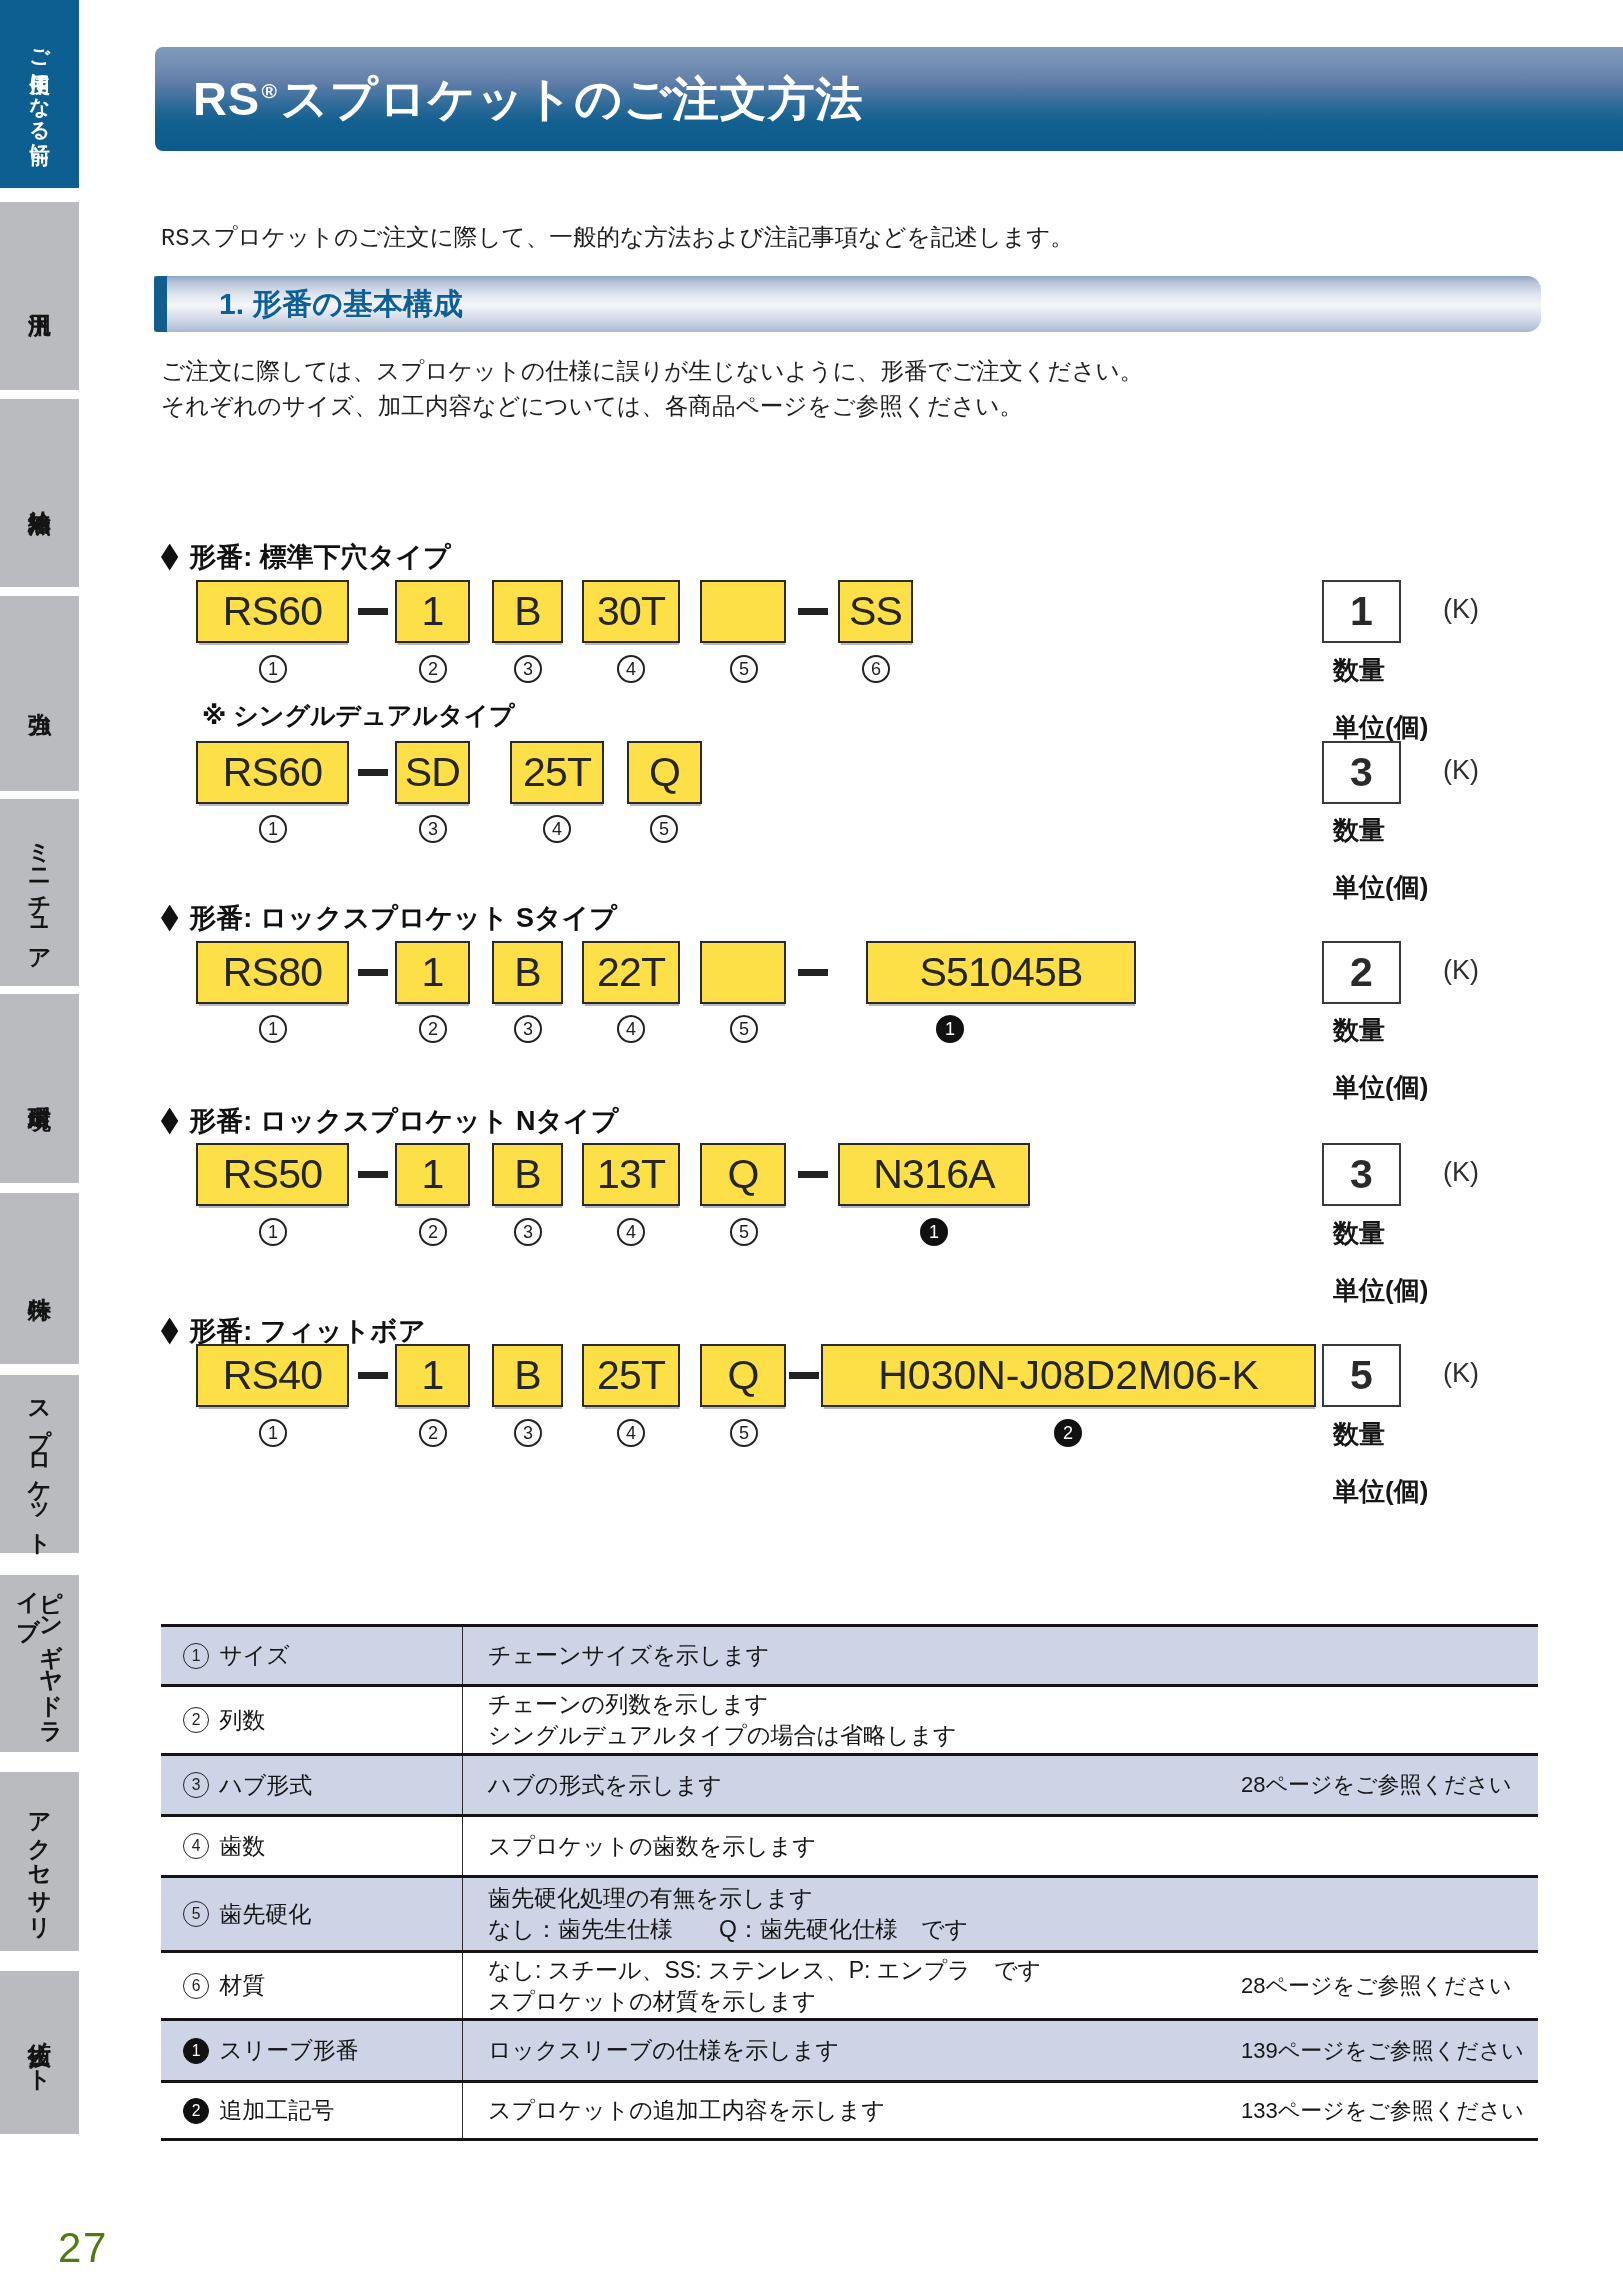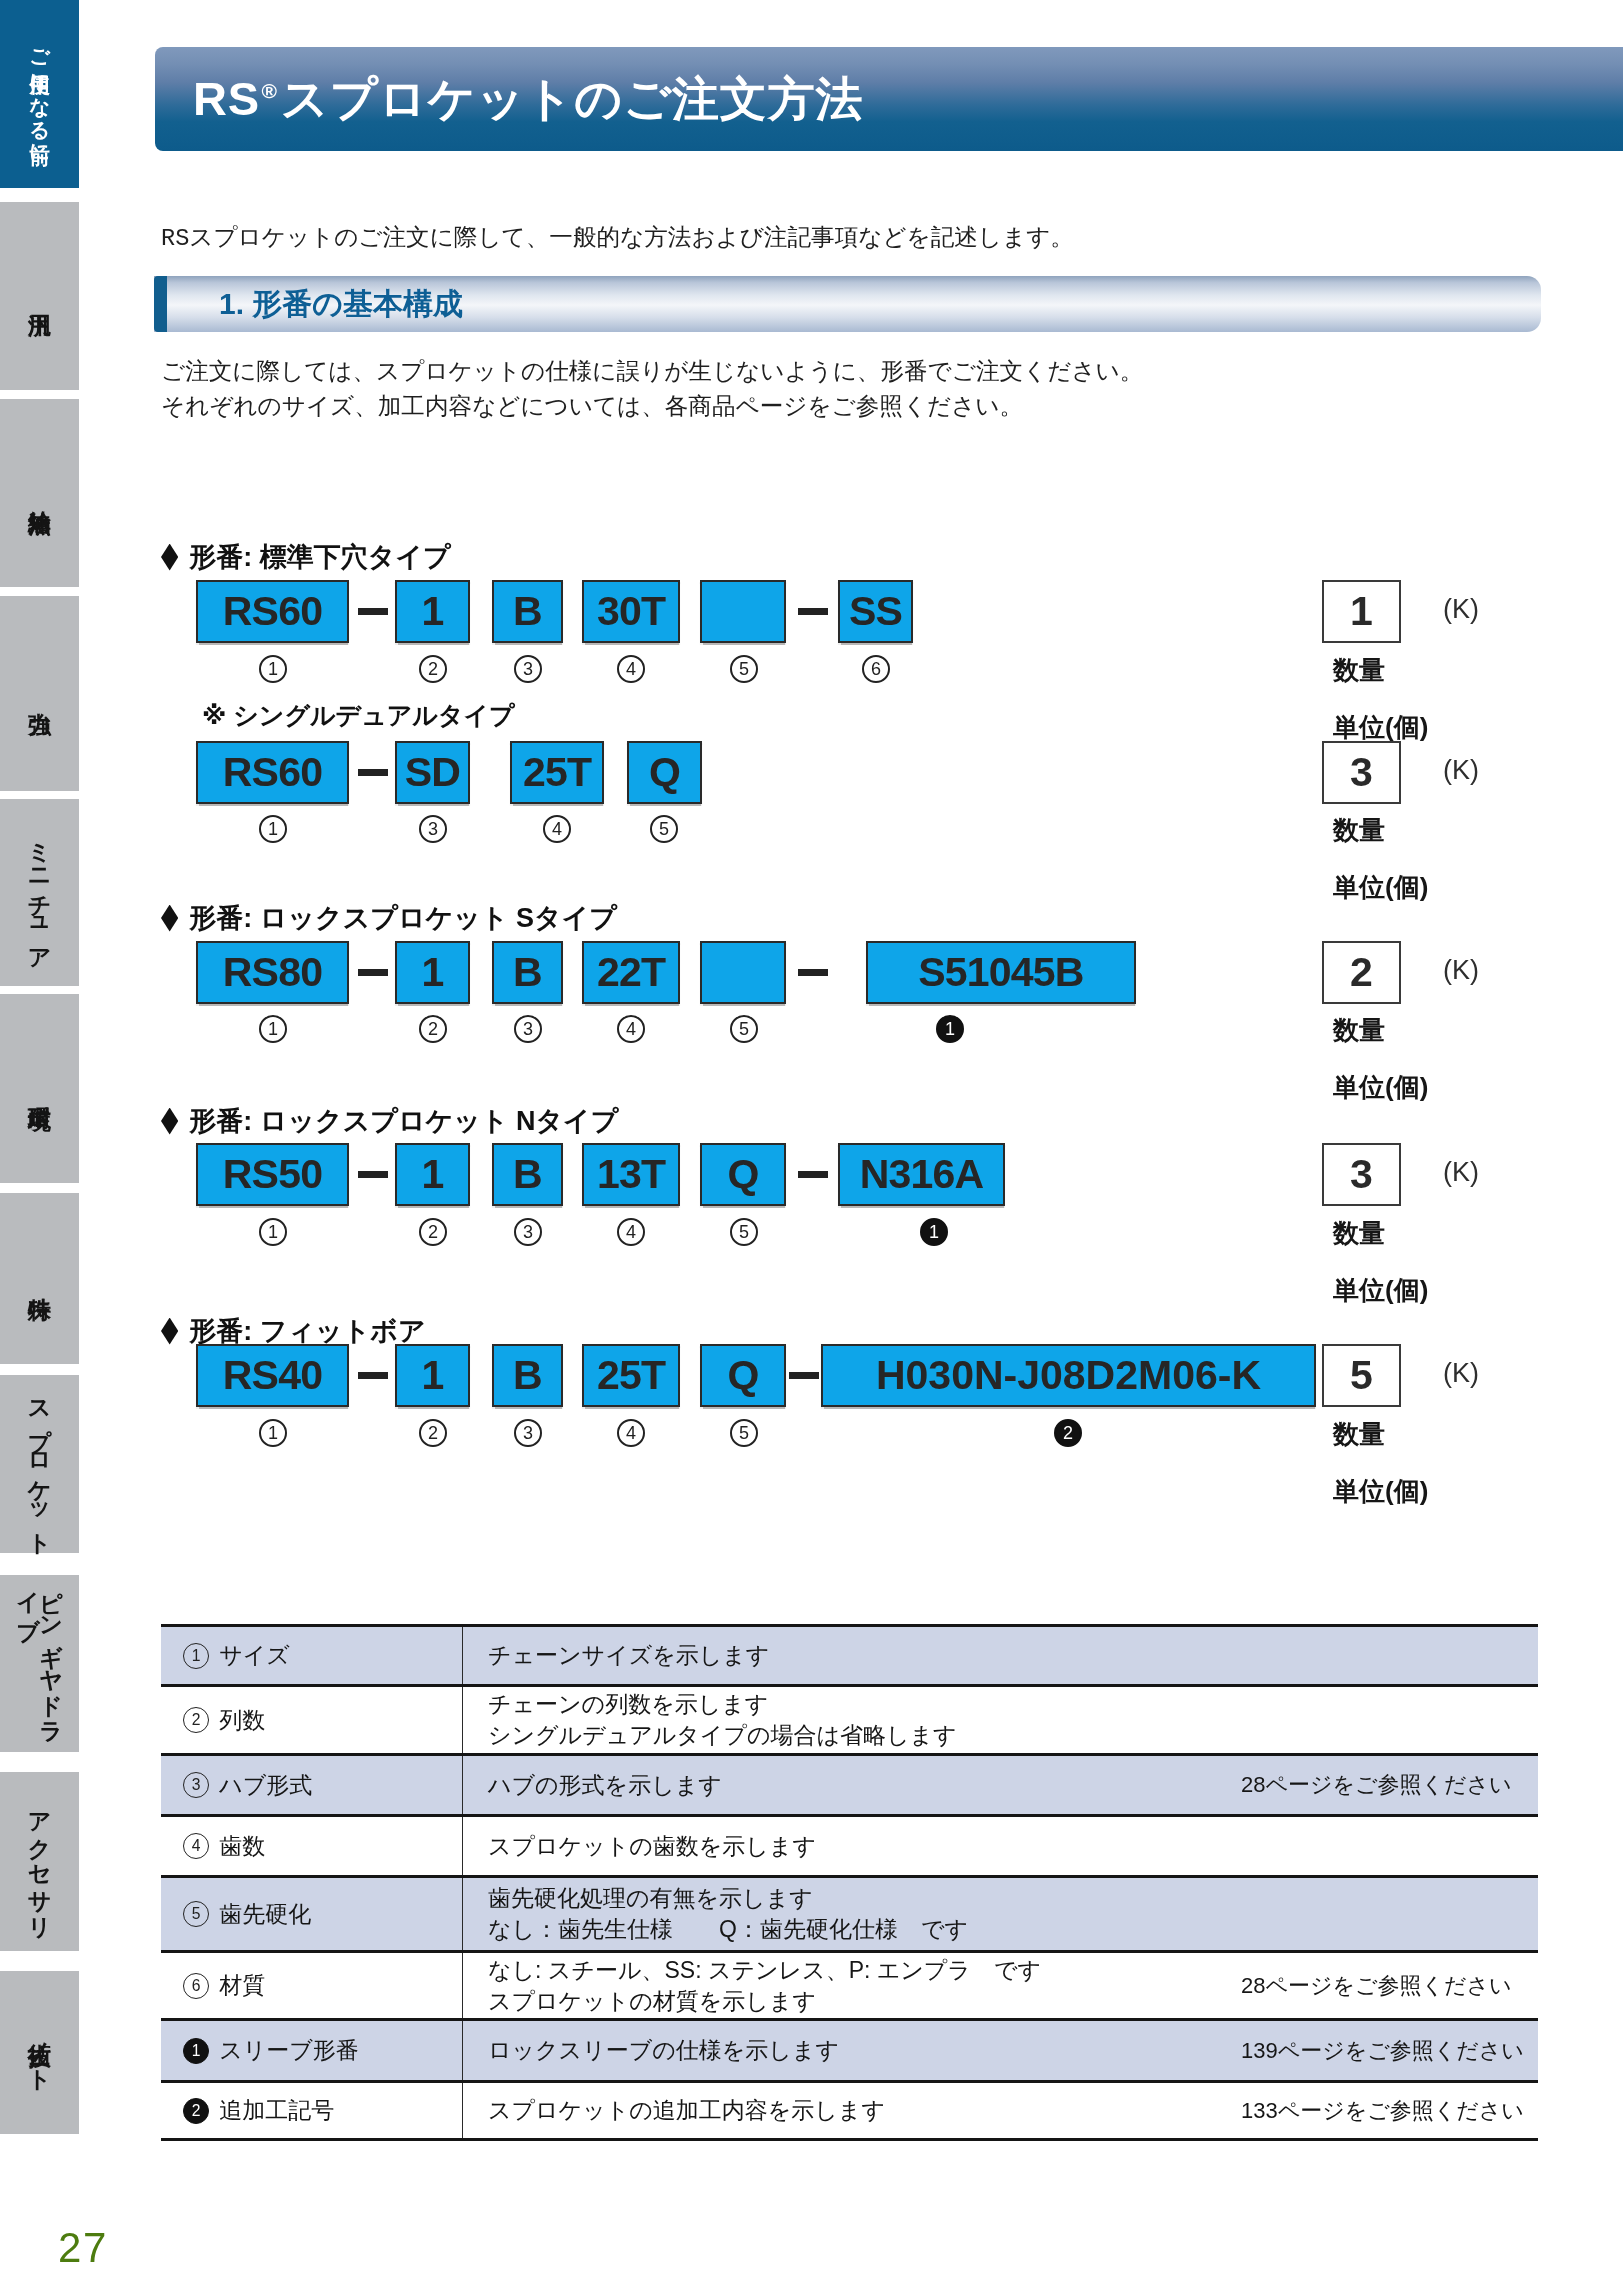--- a/index.html
+++ b/index.html
@@ -58,23 +58,23 @@
   .section-title{color:var(--section-text);font-weight:bold;font-size:30px;padding-left:65px;}
   .bodytext{position:absolute;left:161px;font-size:23.6px;color:#1f1f1f;}
 
   
   .dg-head{position:absolute;left:161px;display:flex;align-items:center;font-weight:bold;font-size:27px;color:#111;}
   .dg-head .diamond{width:17.3px;height:27px;background:#111;margin-right:11px;
     clip-path:polygon(50% 0,100% 50%,50% 100%,0 50%);}
   .dg-note{position:absolute;left:202px;font-weight:bold;font-size:25px;color:#111;}
   .frow{position:absolute;left:161px;width:1462px;height:63px;}
   .fbox{
-    position:absolute;top:0;height:63px;border:2.4px solid #2a2a2a;background:#0ea5e9;
+    position:absolute;top:0;height:63px;border:2.4px solid #2a2a2a;background:#fde047;
     display:flex;align-items:center;justify-content:center;
-    font-weight:bold;font-size:41px;letter-spacing:-0.8px;color:#262626;
+    font-weight:normal;font-size:41px;letter-spacing:-0.8px;color:#262626;
     box-shadow:0 2.4px 0.8px rgba(0,0,0,0.28);
   }
   .fdash{position:absolute;top:28px;width:31px;height:7px;display:flex;justify-content:center;}
   .fdash i{display:block;width:30px;height:7px;background:#222;}
   .lrow{position:absolute;left:161px;width:1462px;height:31px;}
   .circ{
     position:absolute;top:0;width:28px;height:28px;border:2px solid #222;border-radius:50%;
     display:flex;align-items:center;justify-content:center;font-size:18px;color:#222;background:#fff;
   }
   .circ.filled{background:#111;color:#fff;border-color:#111;}
@@ -229,21 +229,21 @@
     <div class="fdash" style="left:196px">
         <i></i>
       </div>
     <div class="fbox" style="left:234px;width:75px">1</div>
     <div class="fbox" style="left:331px;width:71px">B</div>
     <div class="fbox" style="left:421px;width:98px">13T</div>
     <div class="fbox" style="left:539px;width:86px">Q</div>
     <div class="fdash" style="left:636px">
         <i></i>
       </div>
-    <div class="fbox" style="left:677px;width:167px">N316A</div>
+    <div class="fbox" style="left:677px;width:192px">N316A</div>
     <div class="qtybox">3</div>
     <div class="klabel">(K)</div>
   </div>
   <div class="lrow" style="top:1218px">
     <div class="circ" style="left:98px">1</div>
     <div class="circ" style="left:258px">2</div>
     <div class="circ" style="left:353px">3</div>
     <div class="circ" style="left:456px">4</div>
     <div class="circ" style="left:569px">5</div>
     <div class="circ filled" style="left:759px">1</div>

